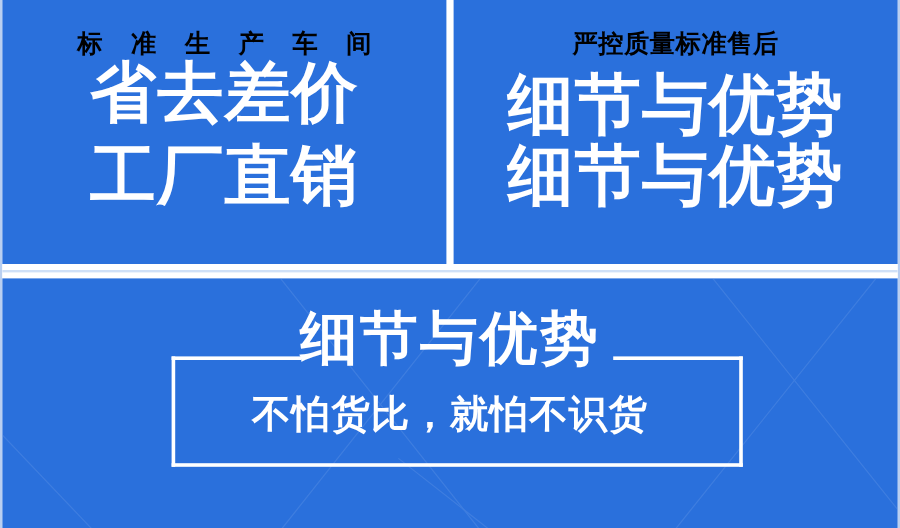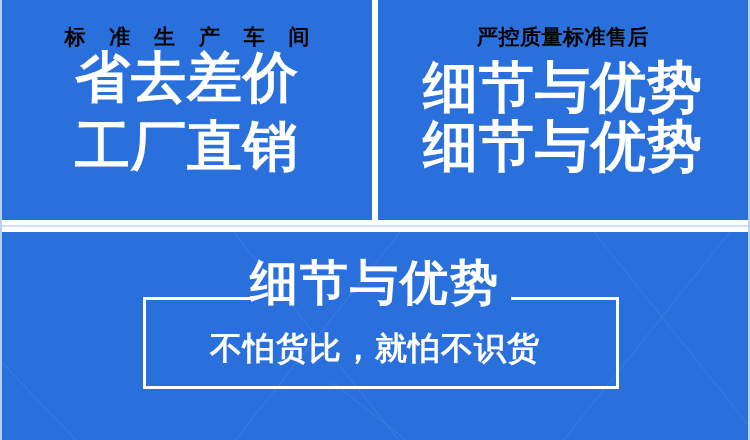--- a/index.html
+++ b/index.html
@@ -153,20 +153,21 @@
     left: 0;
     right: 0;
     top: 100px;
     text-align: center;
     color: #ffffff;
     font-size: 32px;
     font-weight: 700;
     line-height: 1;
     letter-spacing: 1px;
     white-space: nowrap;
+    font-family: Liberation Mono, monospace;
   }
 </style>
 </head>
 <body>
 
 <div class="banner">
 
   <div class="edge-left"></div>
   <div class="edge-right"></div>
 

